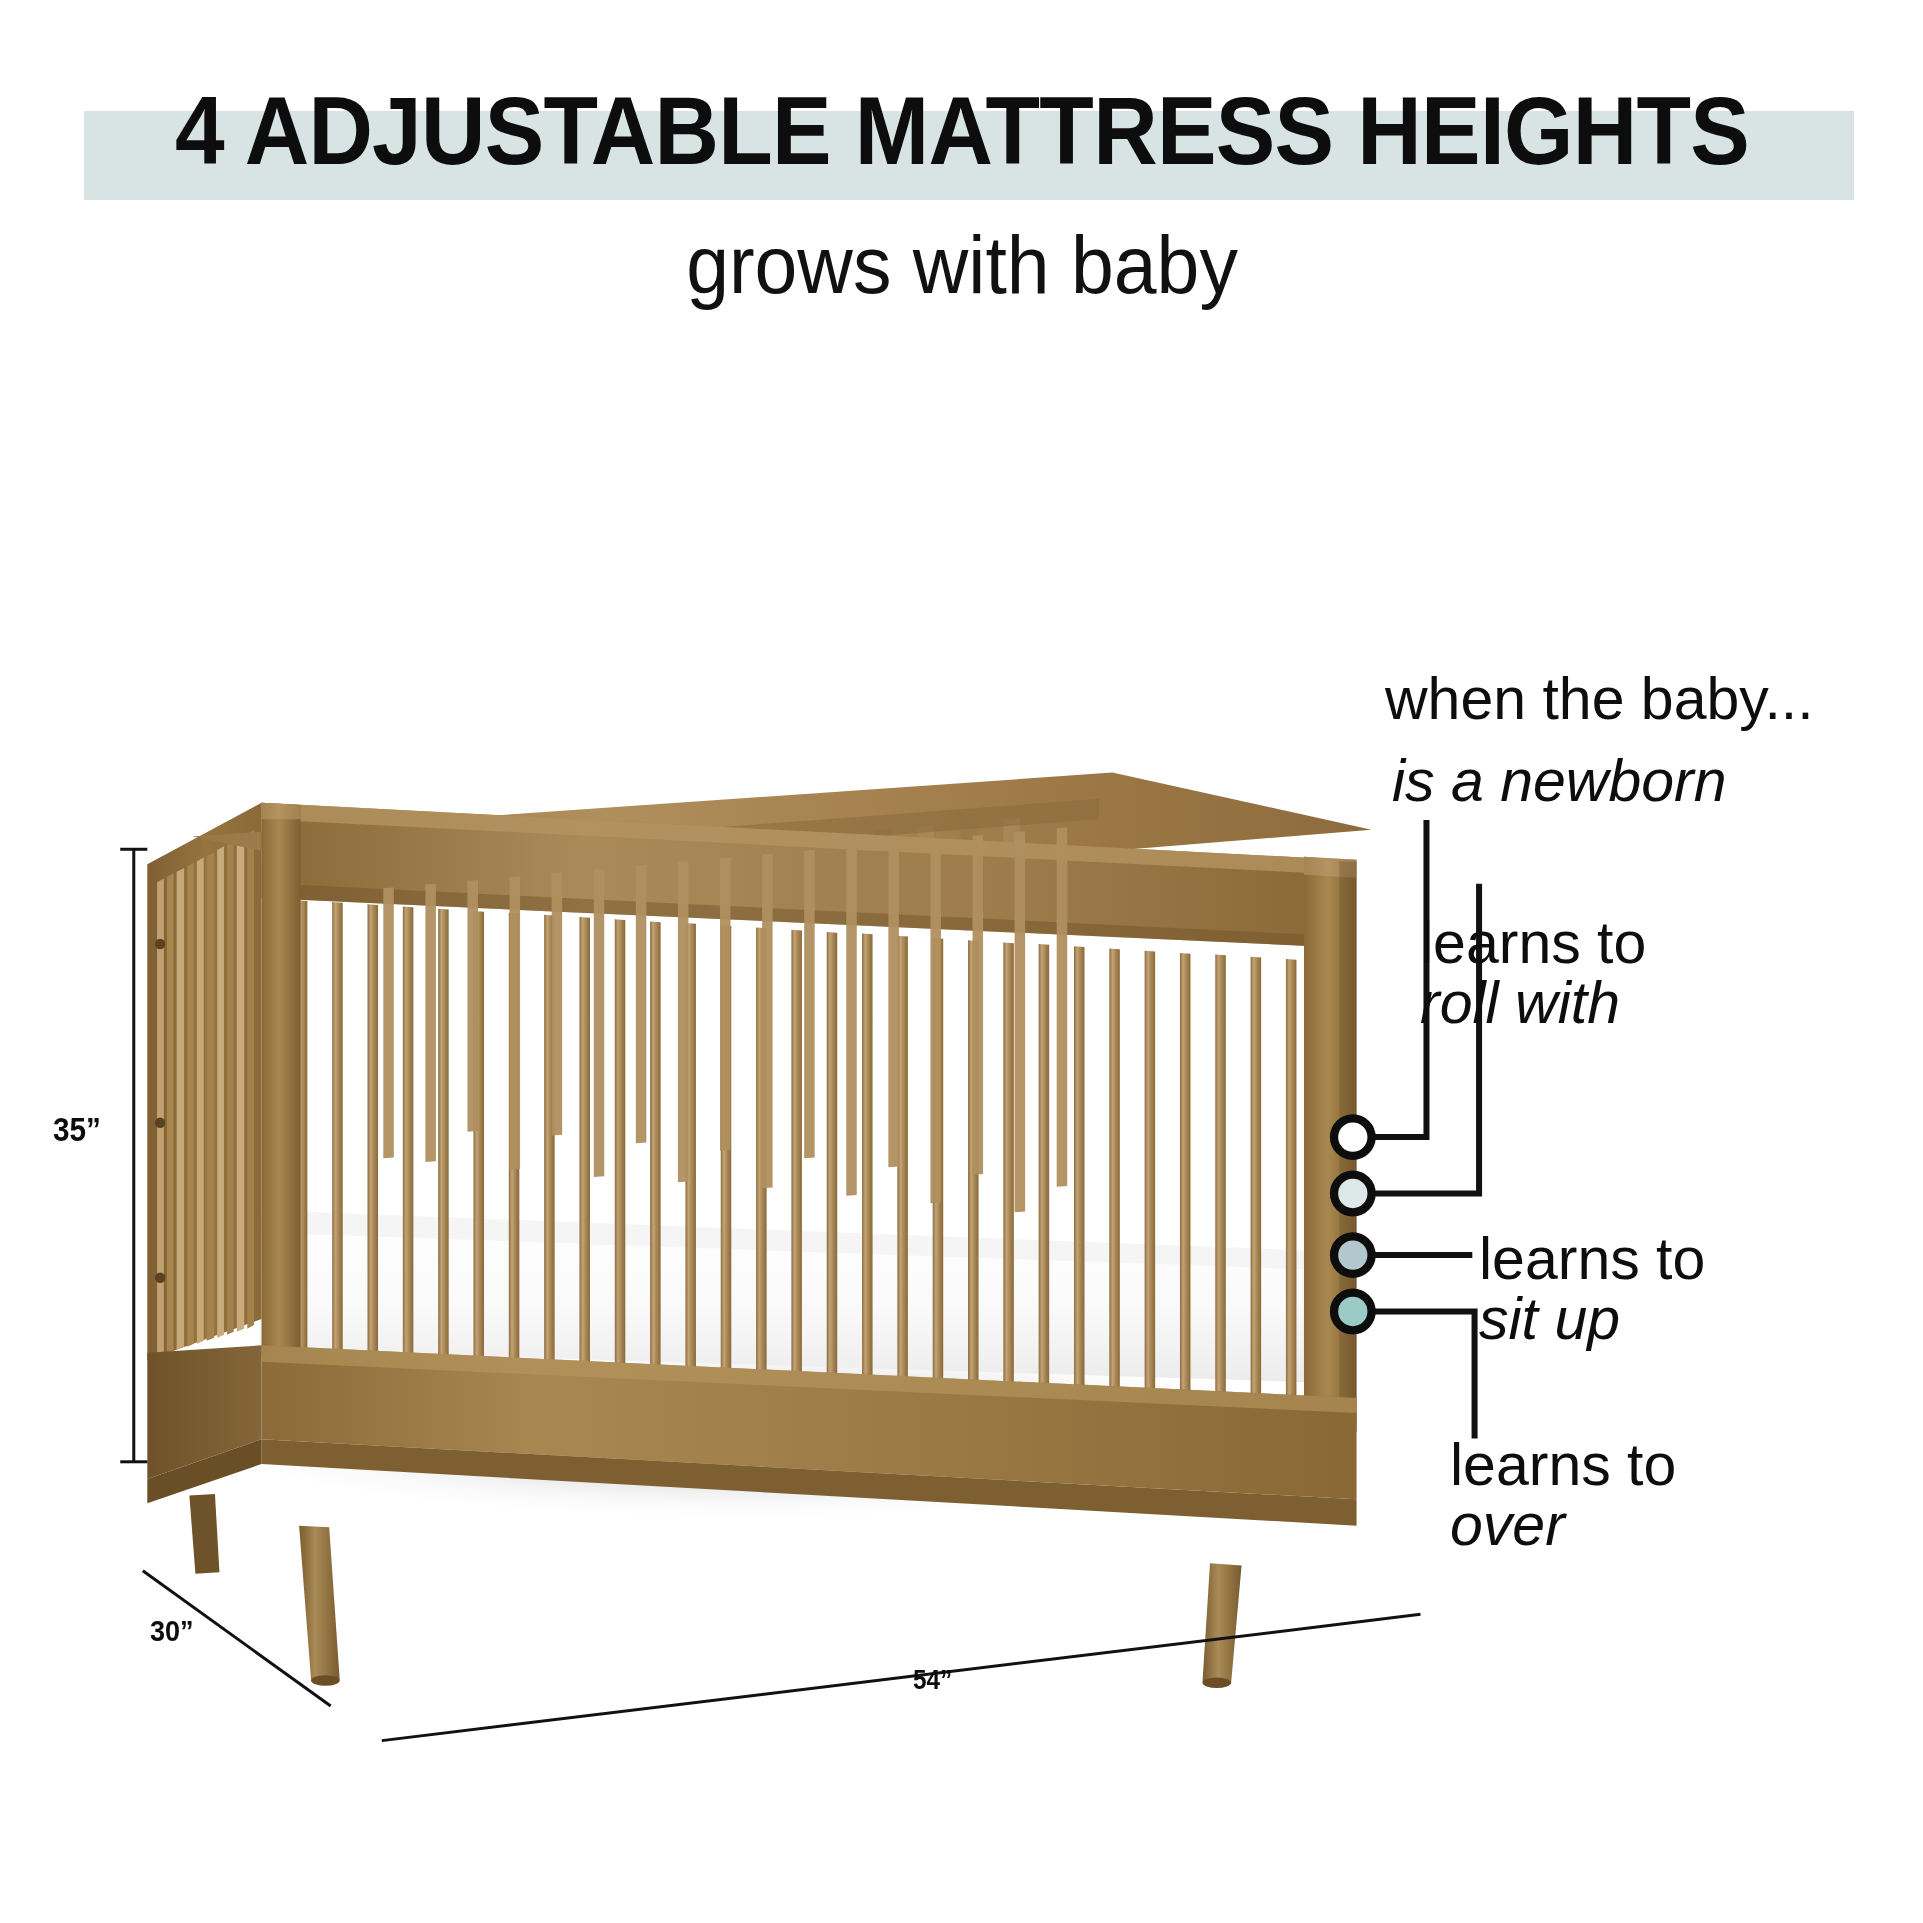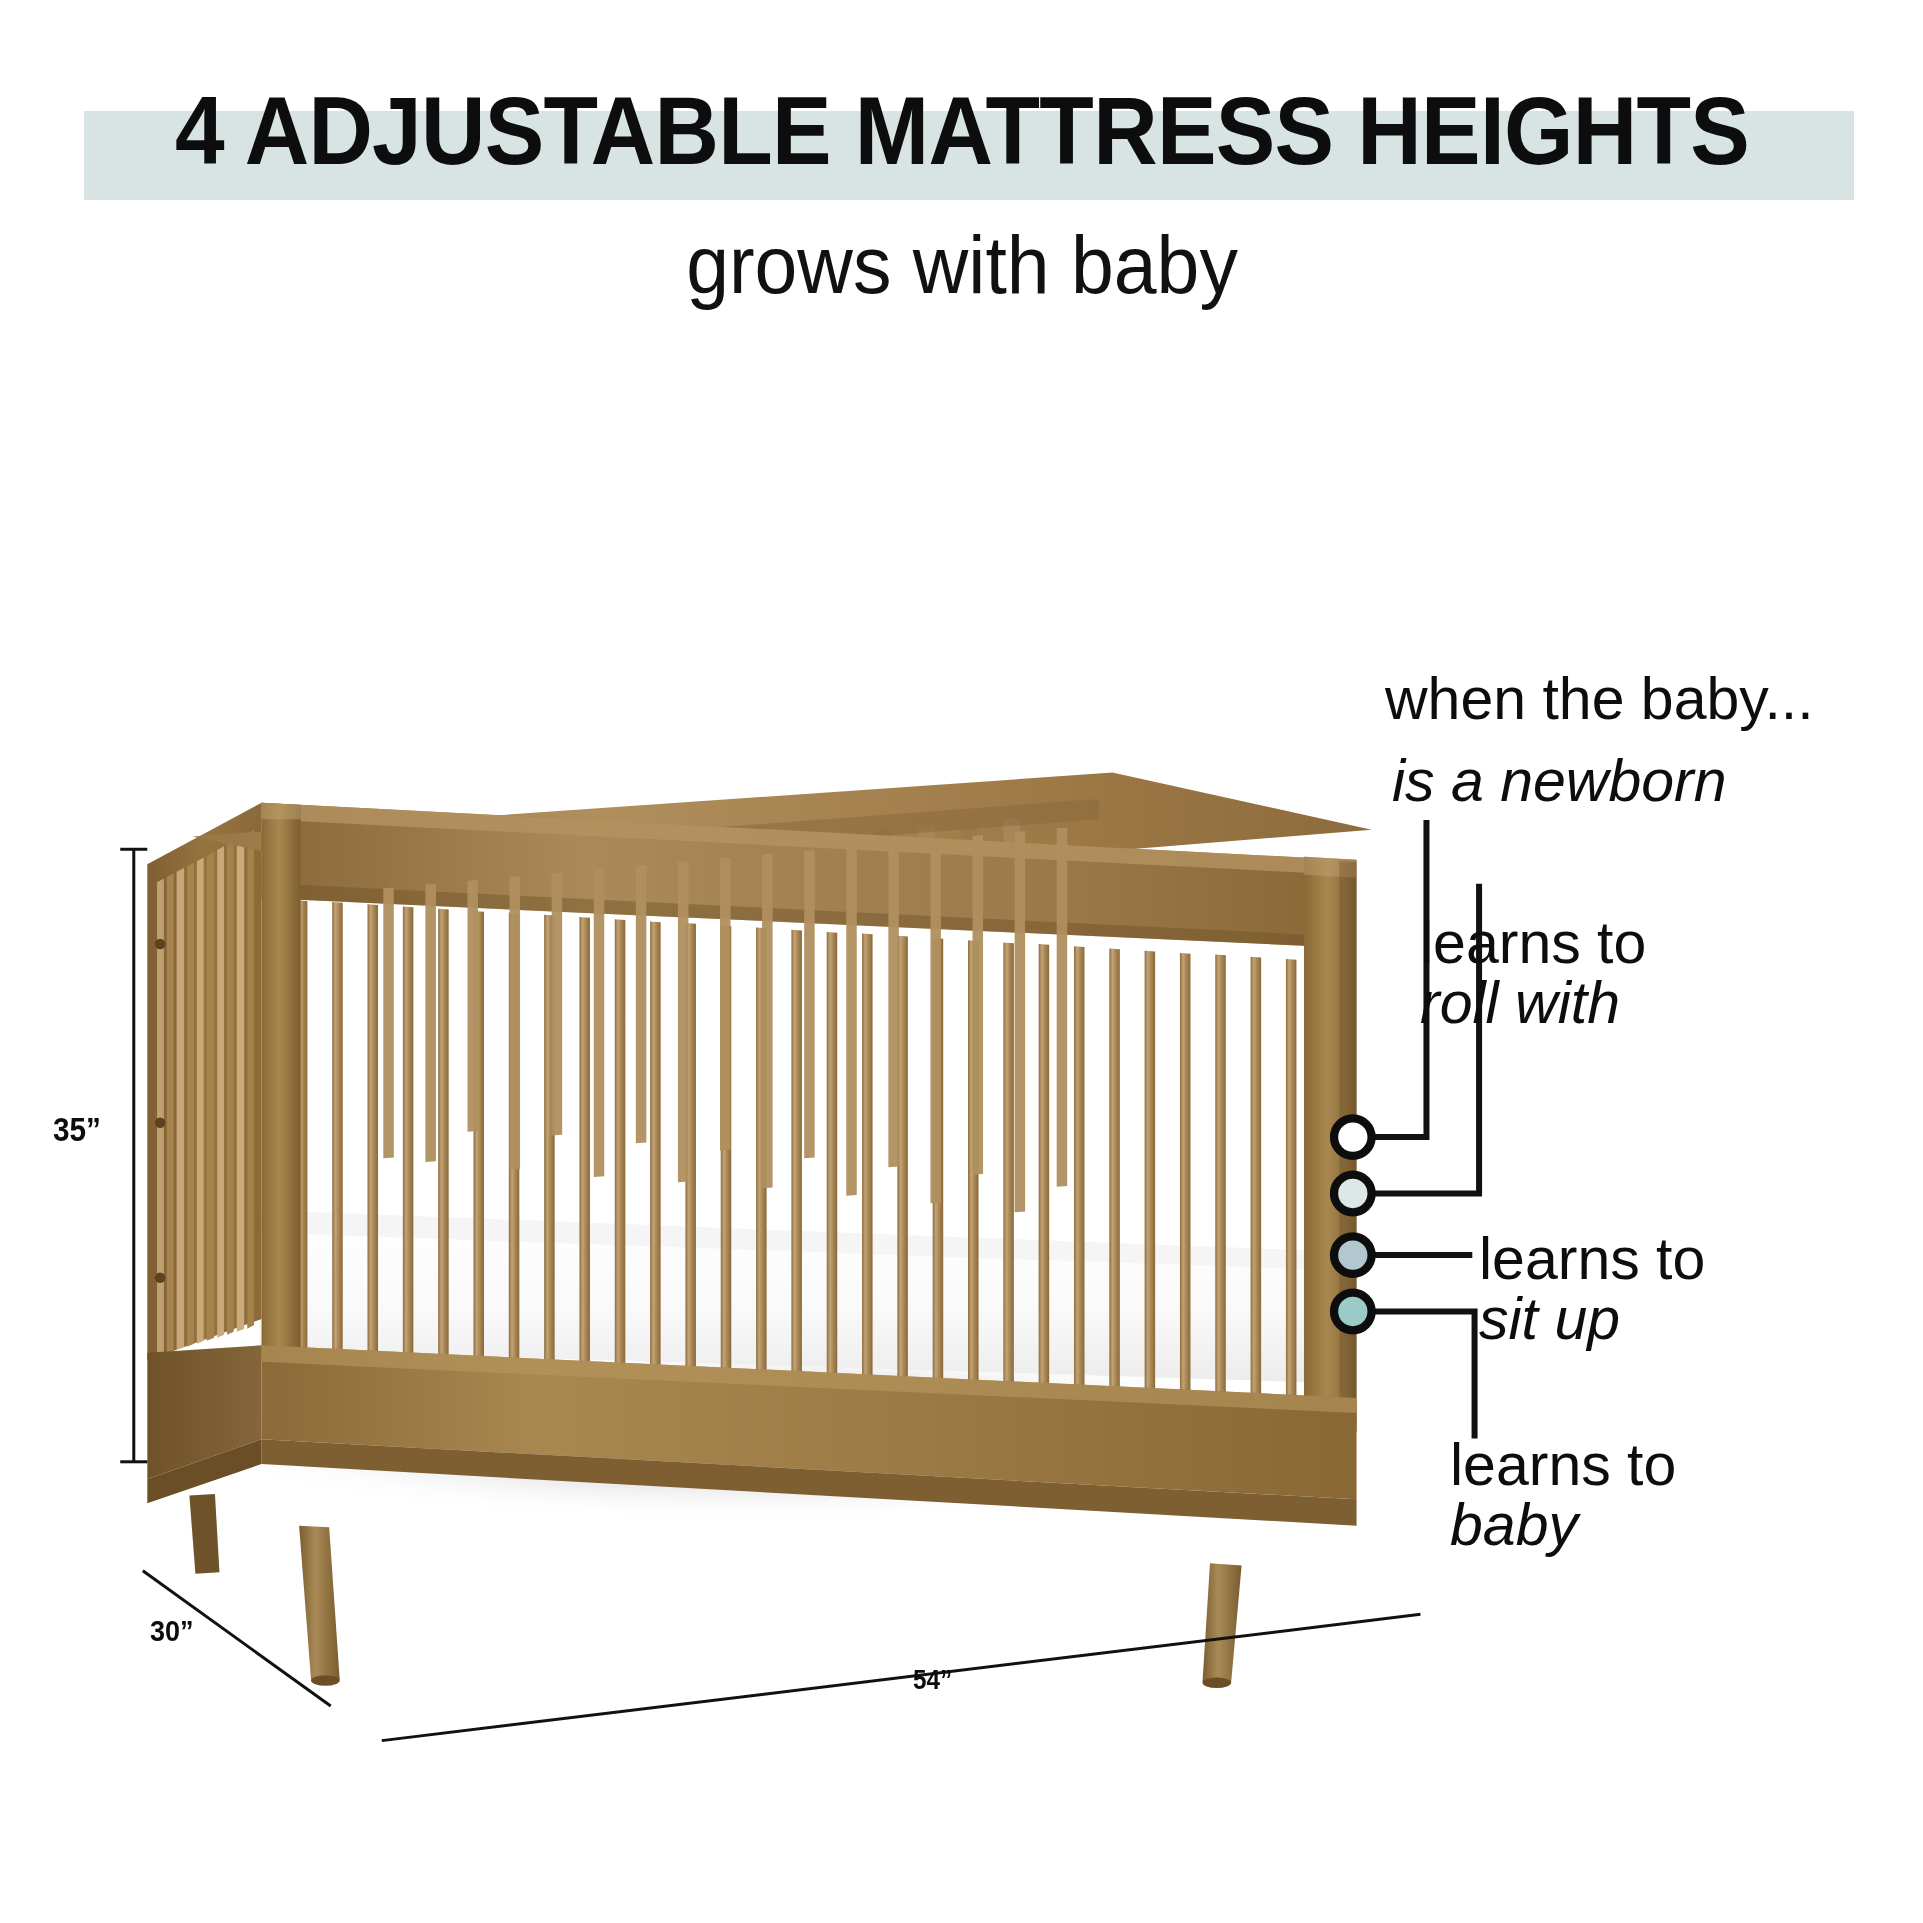--- a/index.html
+++ b/index.html
@@ -298,19 +298,19 @@
   <span class="ital">roll with</span>
 </div>
 
 <div class="ann" id="ann-sit">
   <span class="reg">learns to</span>
   <span class="ital">sit up</span>
 </div>
 
 <div class="ann" id="ann-stand">
   <span class="reg">learns to</span>
-  <span class="ital">baby</span>
+  <span class="ital">over</span>
 </div>
 
 <div class="dim" id="dim-h">35”</div>
 <div class="dim" id="dim-d">30”</div>
 <div class="dim" id="dim-w">54”</div>
 
 
 </body></html>

